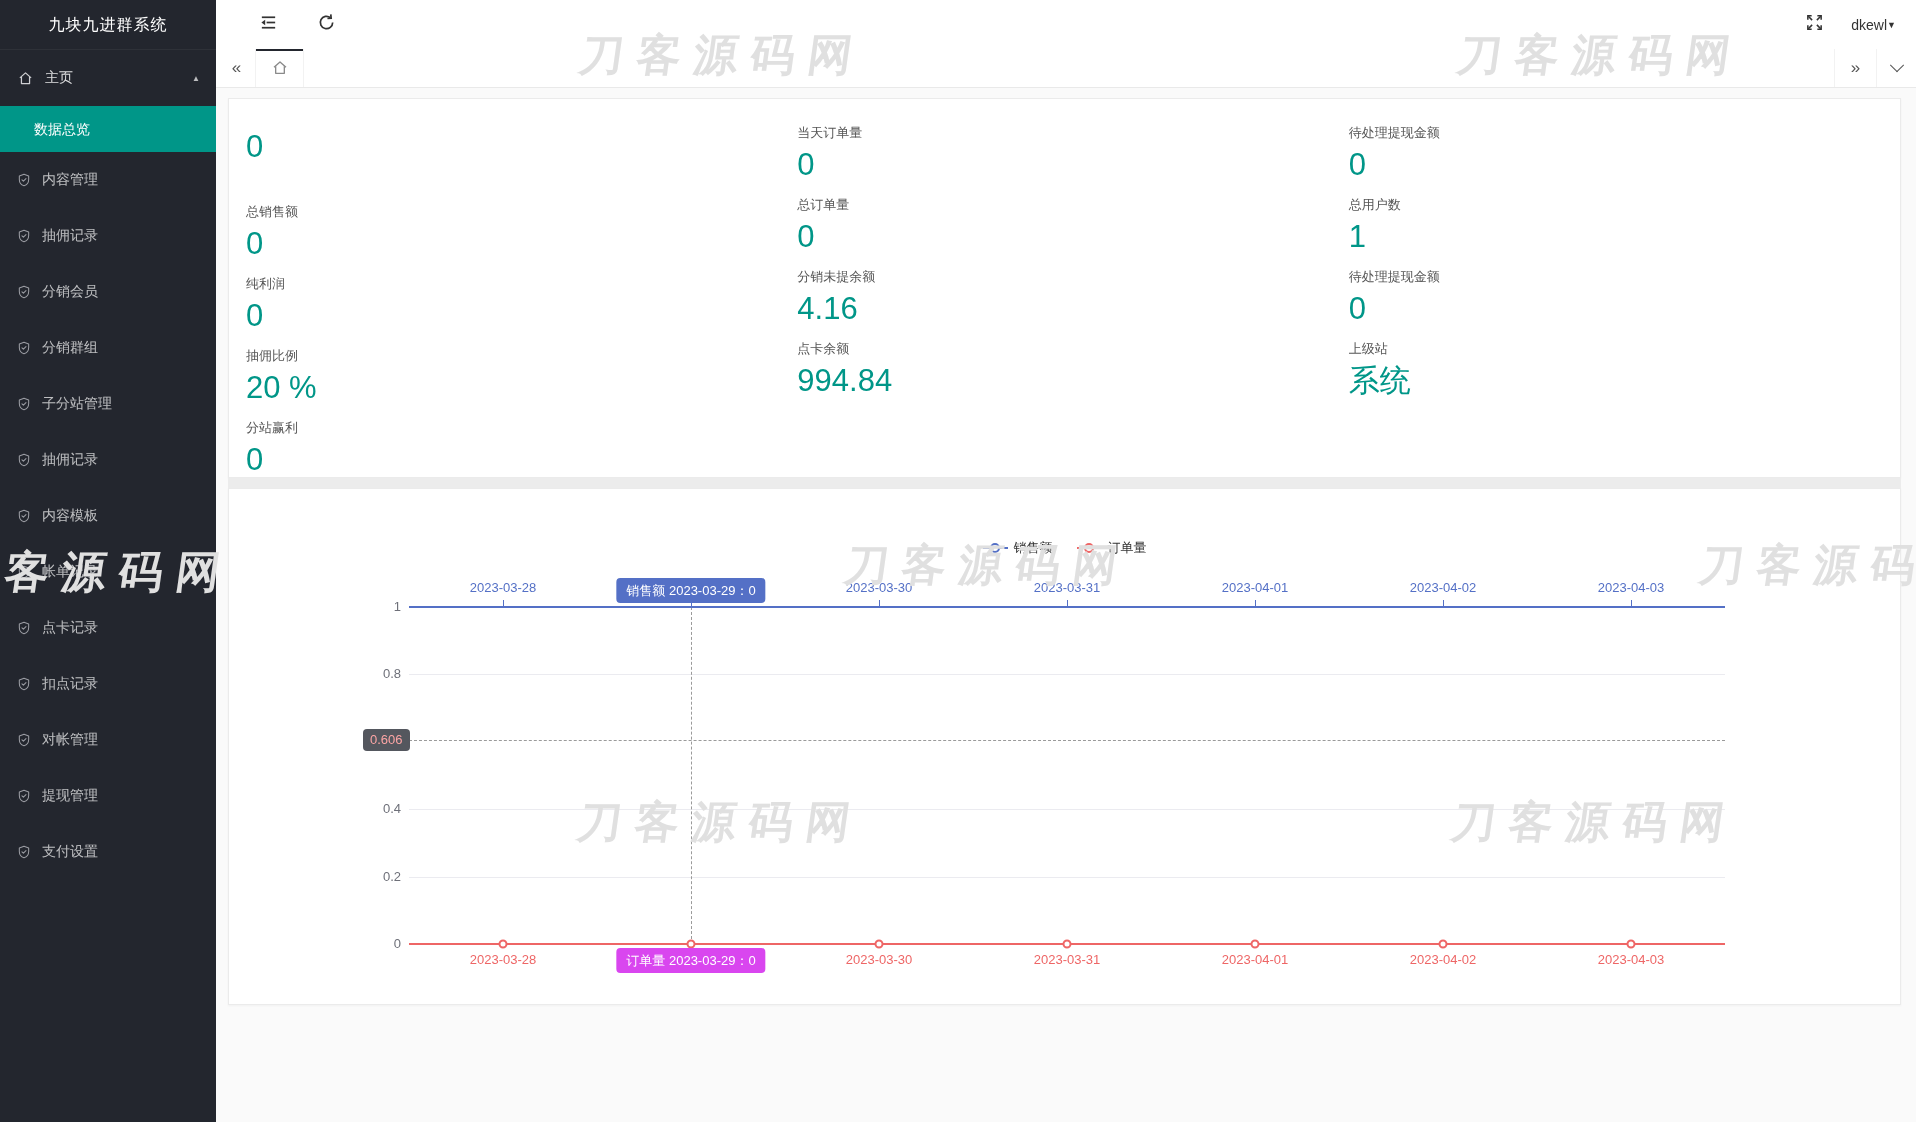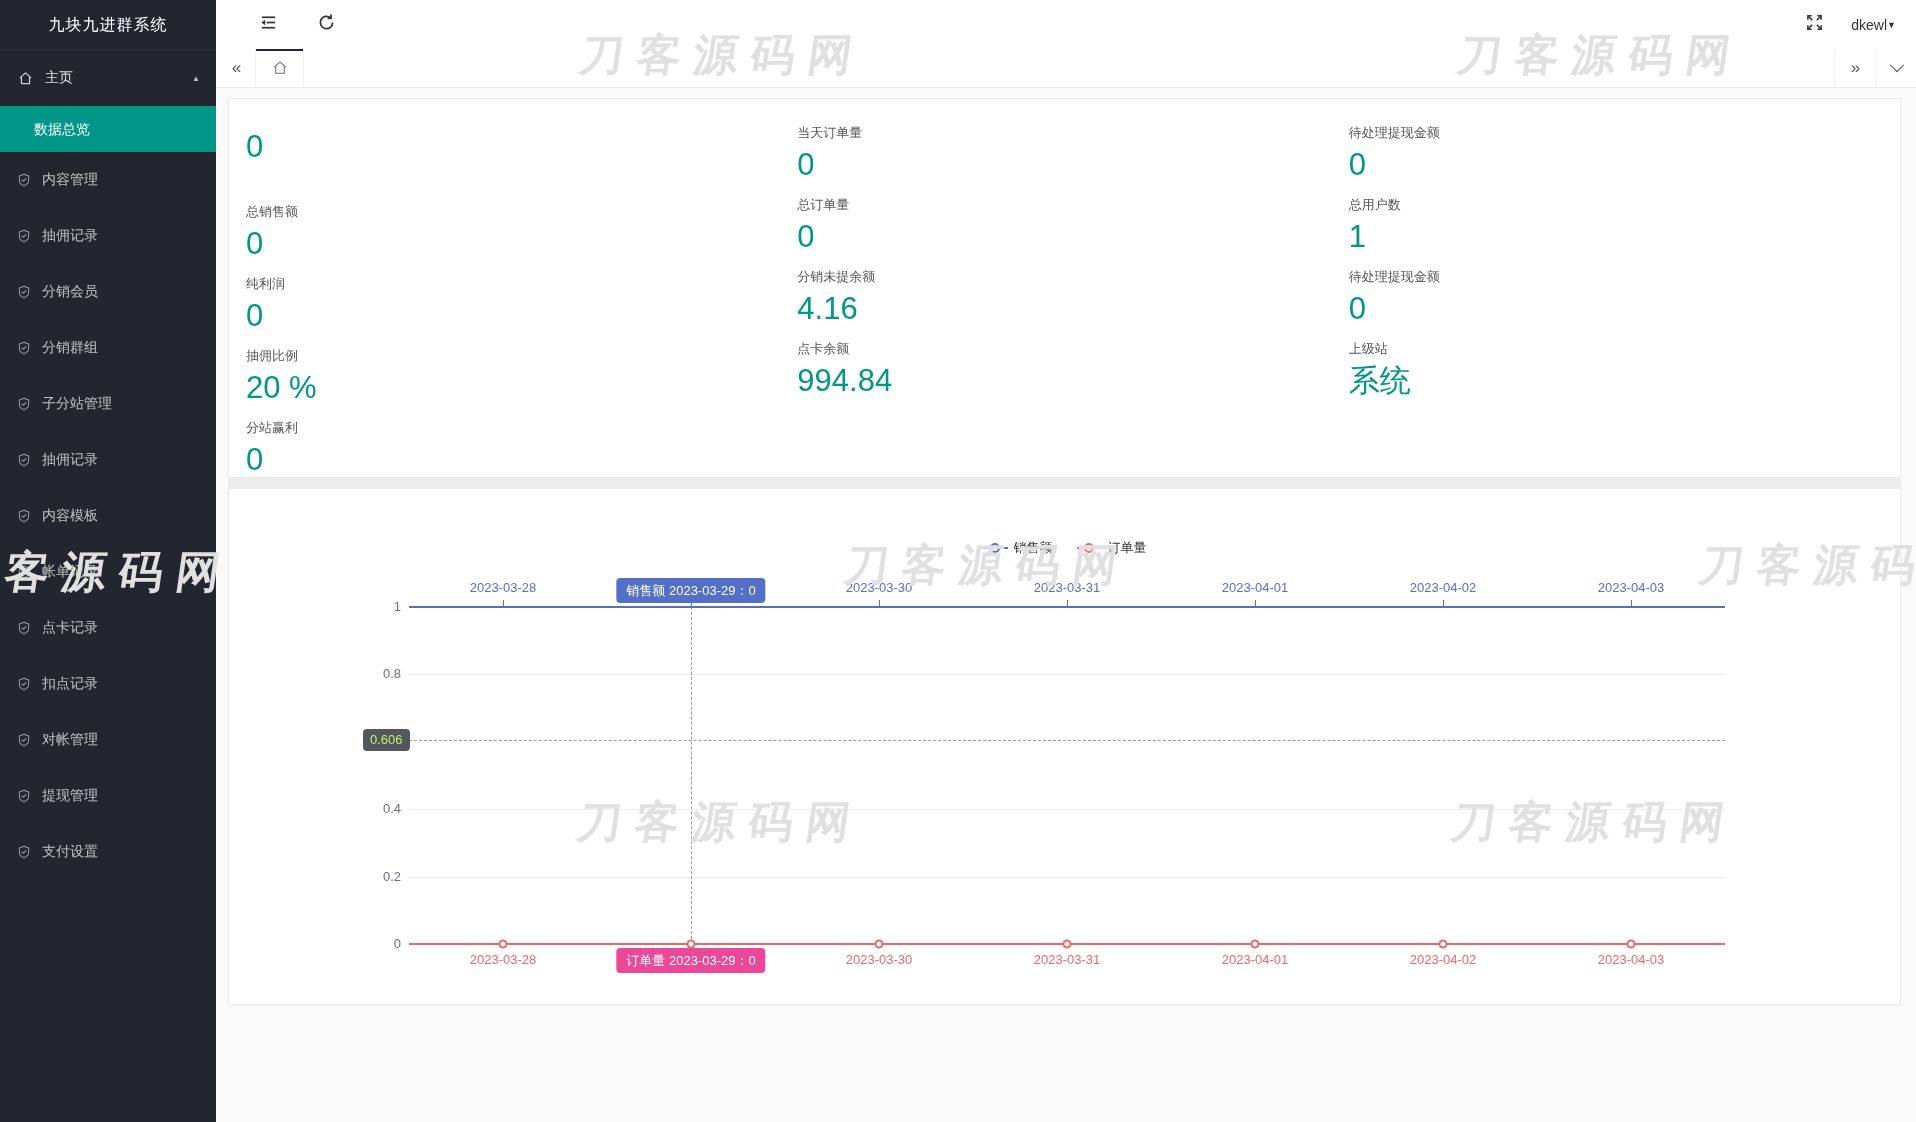--- a/index.html
+++ b/index.html
@@ -66,21 +66,21 @@
   .axis-line { position:absolute; height:2px; }
   .tickmark { position:absolute; width:1px; height:6px; }
   .gridline { position:absolute; height:1px; background:#ebebf0; }
   .ylab { position:absolute; width:40px; text-align:right; font-size:13px; color:#6e7079; }
   .xlab { position:absolute; width:90px; text-align:center; font-size:13px; }
   .dash-h { position:absolute; border-top:1px dashed #9a9a9a; height:0; }
   .dash-v { position:absolute; border-left:1px dashed #9a9a9a; width:0; }
   .badge { position:absolute; height:25px; line-height:25px; padding:0 10px; border-radius:4px;
            color:#fff; font-size:13px; white-space:nowrap; transform:translateX(-50%); }
   .ybadge { position:absolute; height:22px; line-height:22px; padding:0 7px; border-radius:4px;
-            background:#54575e; color:#bef264; font-size:13px; }
+            background:#54575e; color:#fca5a5; font-size:13px; }
   .dot { position:absolute; width:9px; height:9px; border-radius:50%; background:#fff; border:2px solid;
          transform:translate(-50%,-50%); }
   
   .wm { position:absolute; z-index:300; pointer-events:none; color:#e0e0e0; font-weight:700;
         font-size:44px; letter-spacing:13px; transform:skewX(-8deg); white-space:nowrap; }
 </style>
 </head>
 <body>
 
 <div class="sidebar">
@@ -384,21 +384,21 @@
       <div class="dot" style="left: 650px; top: 455px; border-color: rgb(238, 102, 102);"></div>
       <div class="xlab" style="left: 605px; top: 463px; color: rgb(238, 102, 102);">2023-03-30</div>
       <div class="dot" style="left: 838px; top: 455px; border-color: rgb(238, 102, 102);"></div>
       <div class="xlab" style="left: 793px; top: 463px; color: rgb(238, 102, 102);">2023-03-31</div>
       <div class="dot" style="left: 1026px; top: 455px; border-color: rgb(238, 102, 102);"></div>
       <div class="xlab" style="left: 981px; top: 463px; color: rgb(238, 102, 102);">2023-04-01</div>
       <div class="dot" style="left: 1214px; top: 455px; border-color: rgb(238, 102, 102);"></div>
       <div class="xlab" style="left: 1169px; top: 463px; color: rgb(238, 102, 102);">2023-04-02</div>
       <div class="dot" style="left: 1402px; top: 455px; border-color: rgb(238, 102, 102);"></div>
       <div class="xlab" style="left: 1357px; top: 463px; color: rgb(238, 102, 102);">2023-04-03</div>
-      <div class="badge" style="left: 462px; top: 459px; background: #ec4899;">订单量  2023-03-29：0</div>
+      <div class="badge" style="left: 462px; top: 459px; background: #d946ef;">订单量  2023-03-29：0</div>
     </div>
 </div>
 
 <div class="wm" style="left: 580px; top: 26px;">刀客源码网</div>
 <div class="wm" style="left: 1458px; top: 26px;">刀客源码网</div>
 <div class="wm" style="left: -52px; top: 543px;">刀客源码网</div>
 <div class="wm" style="left: 845px; top: 536px;">刀客源码网</div>
 <div class="wm" style="left: 1700px; top: 536px;">刀客源码网</div>
 <div class="wm" style="left: 578px; top: 793px;">刀客源码网</div>
 <div class="wm" style="left: 1452px; top: 793px;">刀客源码网</div>

